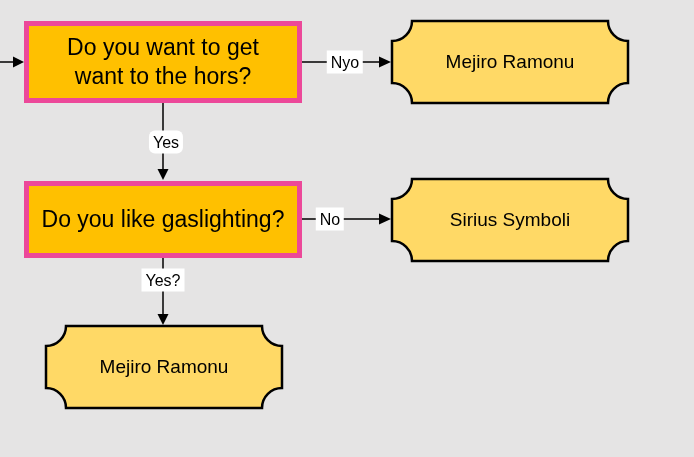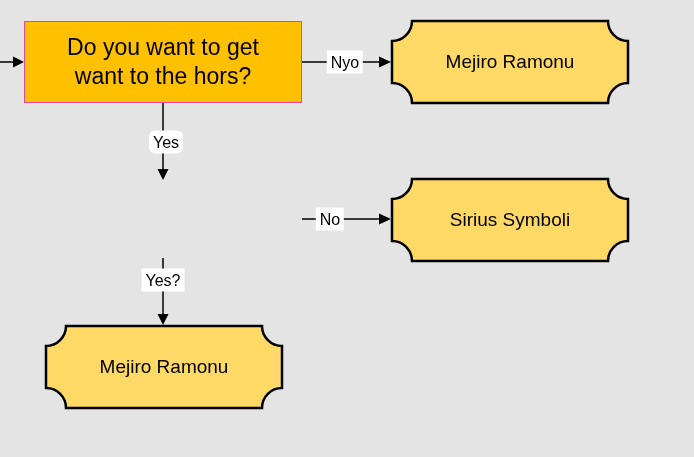--- a/index.html
+++ b/index.html
@@ -17,21 +17,21 @@
   }
   .connectors {
     position: absolute;
     left: 0; top: 0;
     width: 694px; height: 457px;
     z-index: 1;
   }
   .decision {
     position: absolute;
     background: #ffc000;
-    border: 1px solid #ec4899;
+    border: 5px solid #ec4899;
     display: flex;
     align-items: center;
     justify-content: center;
     text-align: center;
     font-size: 23px;
     line-height: 29px;
     z-index: 2;
   }
   .decision.q1 { left: 24px; top: 21px; width: 278px; height: 82px; }
   .decision.q2 { left: 24px; top: 181px; width: 278px; height: 77px; }
@@ -102,20 +102,25 @@
     </g>
   </svg>
 
   <div class="decision q1">
     <div>
       <div>Do you want to get</div>
       <div>want to the hors?</div>
     </div>
   </div>
 
+  <div class="decision q2">
+    <div>
+      <div>Do you like gaslighting?</div>
+    </div>
+  </div>
 
   <div class="result r1">
     <svg width="240" height="86" viewBox="0 0 240 86" xmlns="http://www.w3.org/2000/svg">
       <path d="M 22,2 H 218 A 20 20 0 0 0 238,22 V 64 A 20 20 0 0 0 218,84 H 22 A 20 20 0 0 0 2,64 V 22 A 20 20 0 0 0 22,2 Z" fill="#ffd966" stroke="#000" stroke-width="2.5"></path>
     </svg>
     <div class="node-text">Mejiro Ramonu</div>
   </div>
 
   <div class="result r2">
     <svg width="240" height="86" viewBox="0 0 240 86" xmlns="http://www.w3.org/2000/svg">

